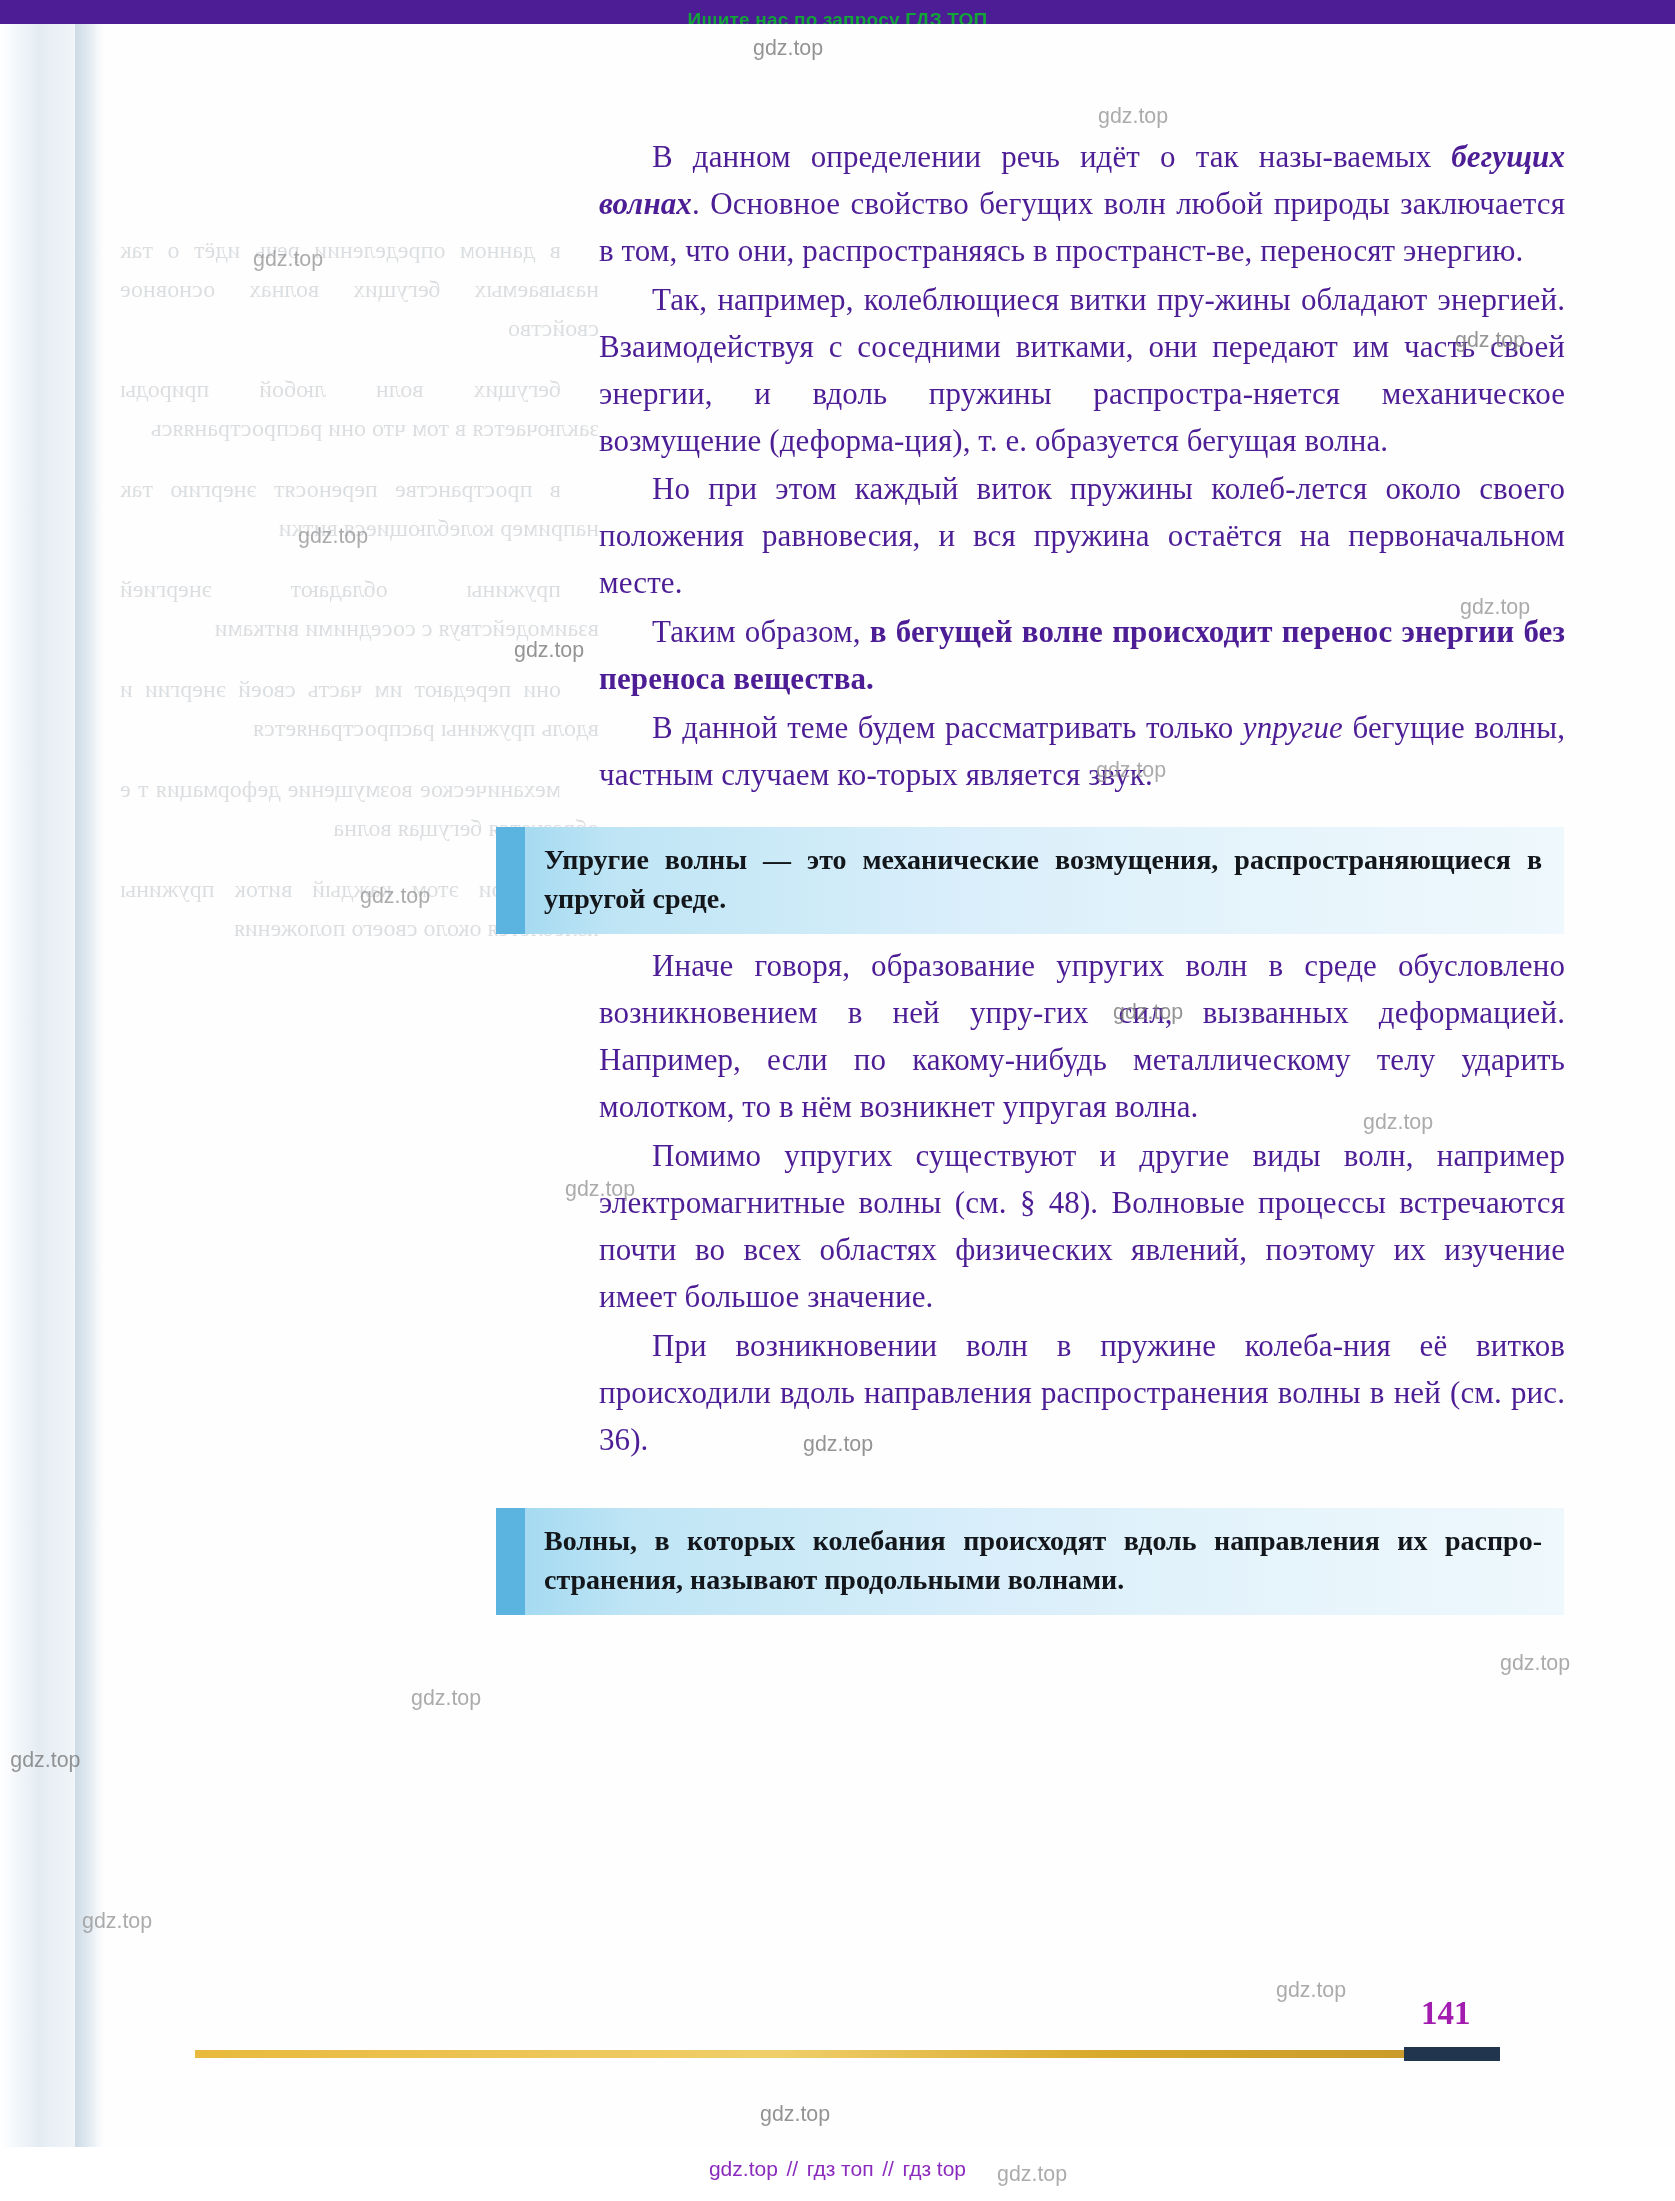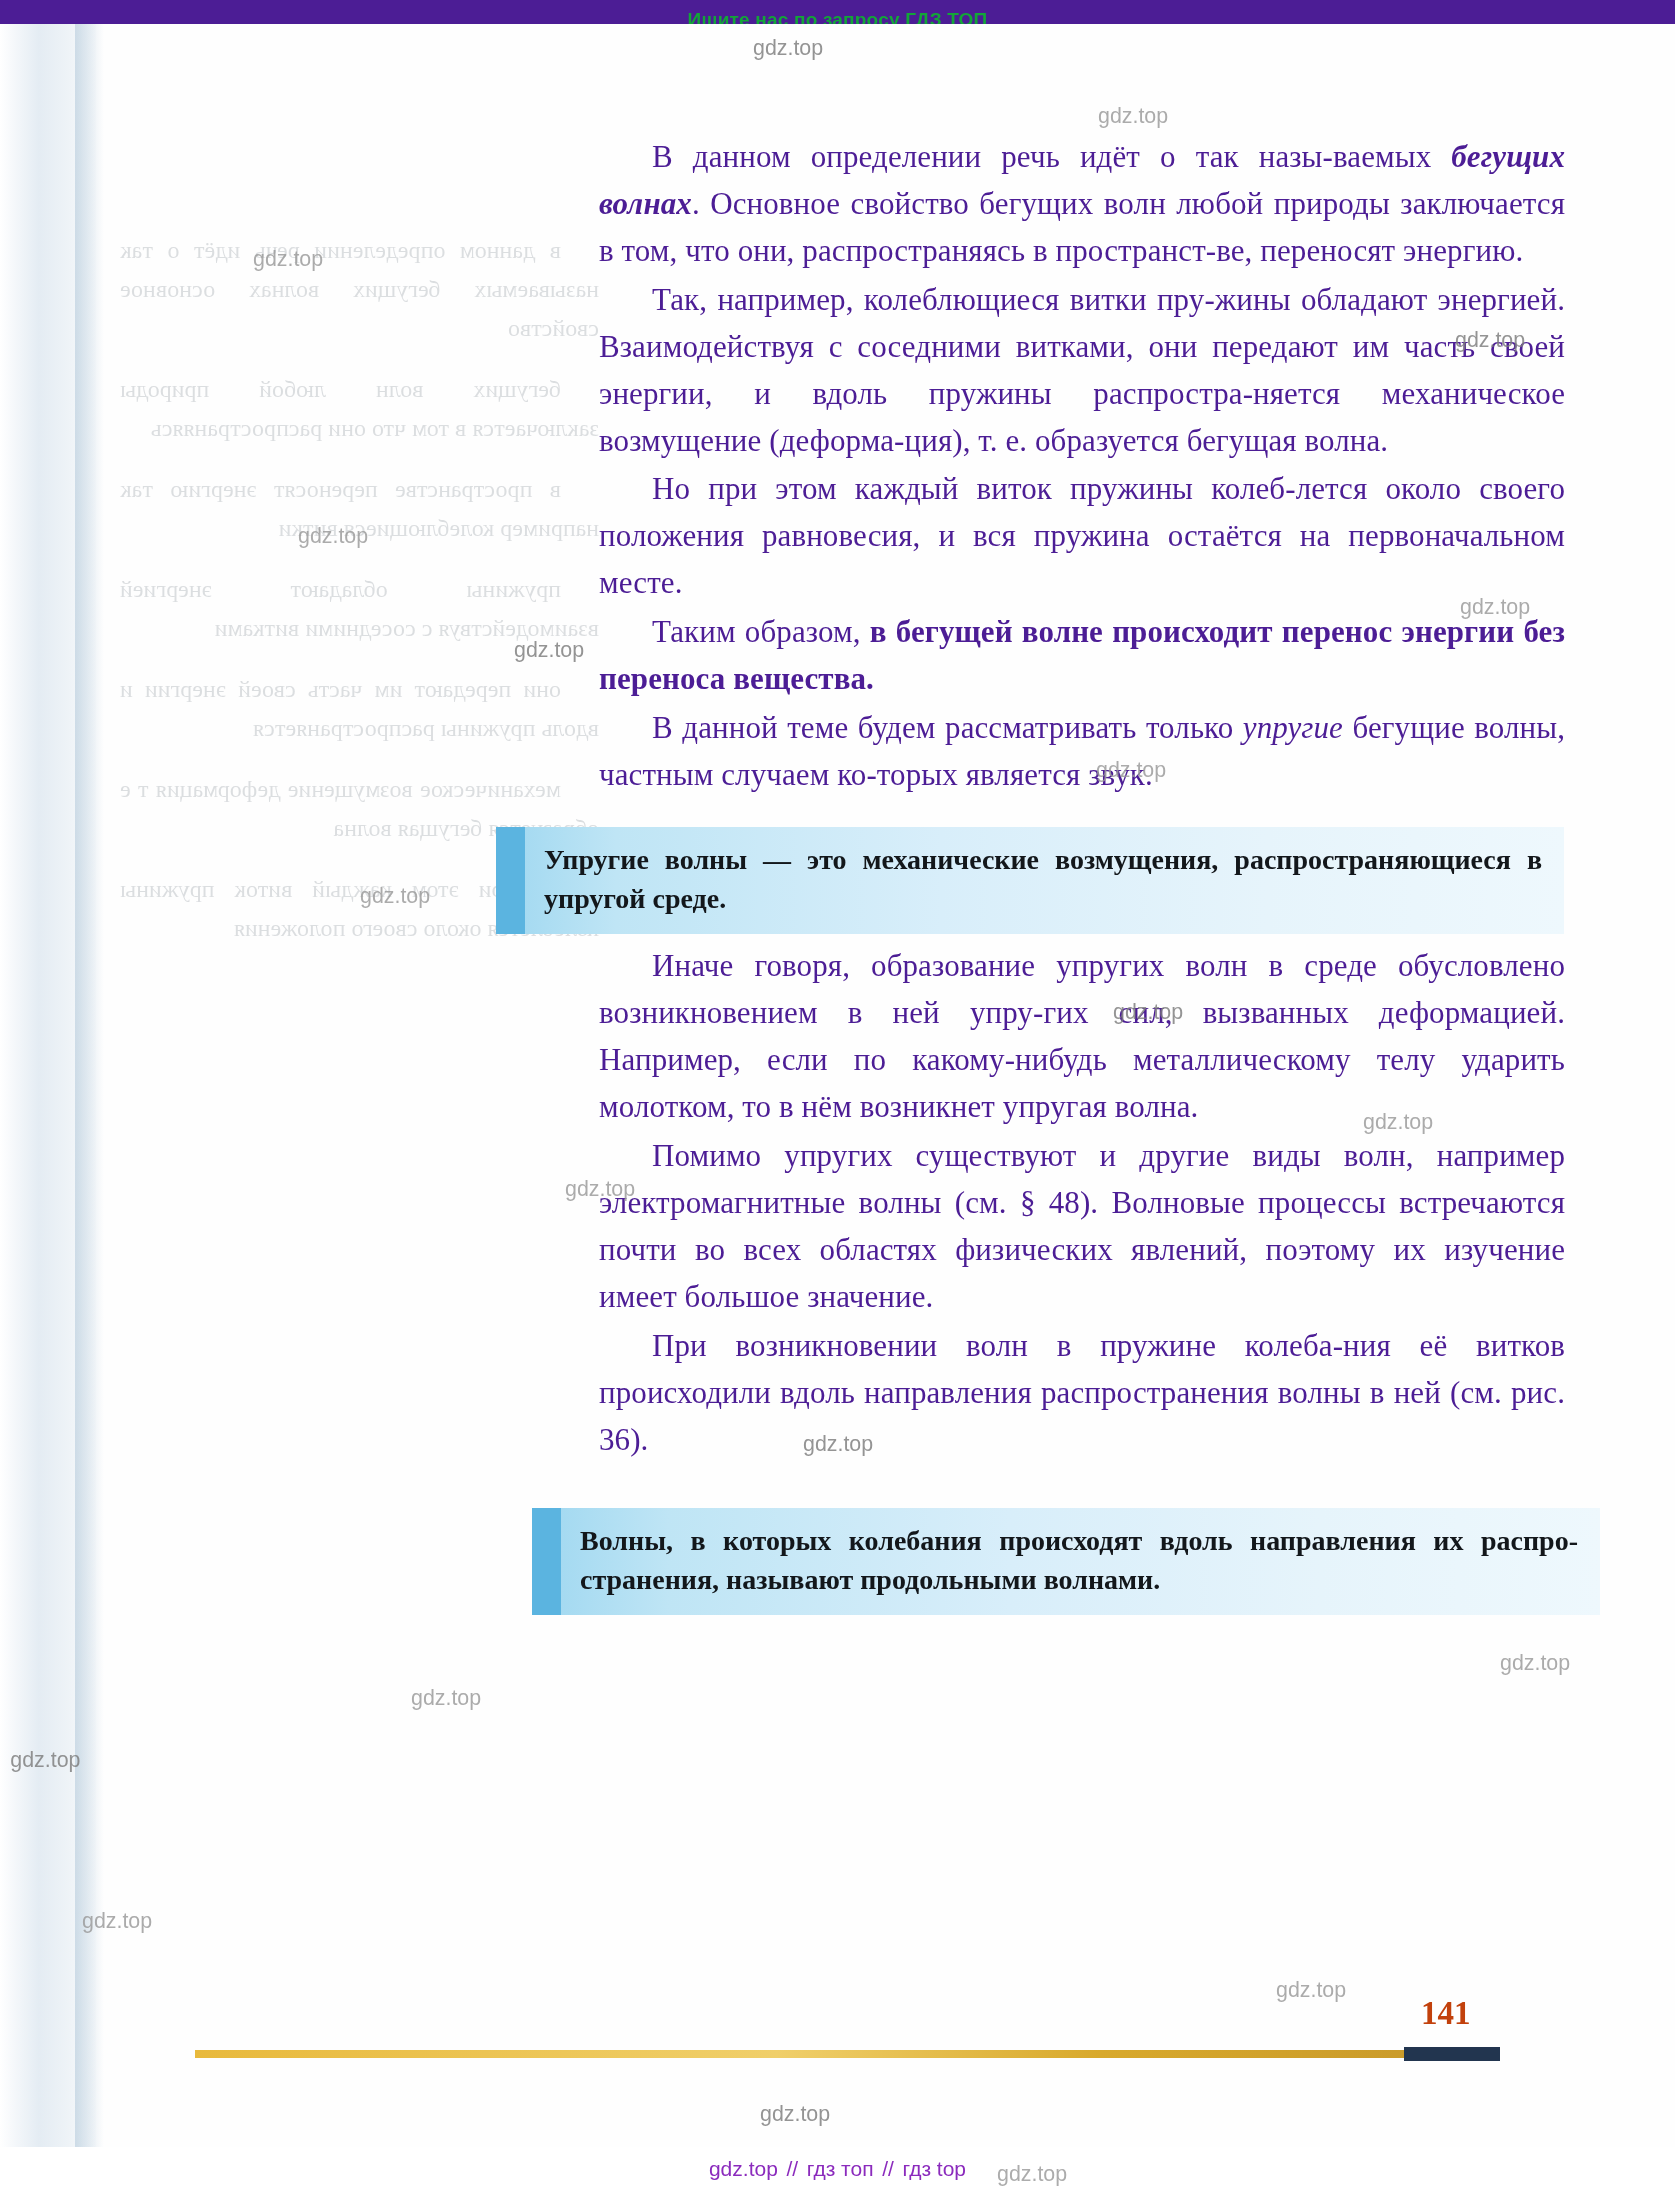--- a/index.html
+++ b/index.html
@@ -125,21 +125,20 @@
     font-family: "Liberation Serif", serif;
     font-weight: bold;
     font-size: 28px;
     line-height: 39px;
     color: #13171b;
     text-align: justify;
   }
   .callout.second {
     margin-top: 45px;
     background: linear-gradient(to right, #9ed7f0 0px, #bfe5f5 137px, #d8eefa 479px, #e6f4fb 788px, #eef8fd 1068px);
-    margin-left: 36px;
   }
 
   
   .footer-rule {
     position: absolute;
     left: 195px;
     top: 2050px;
     width: 1293px;
     height: 7.7px;
     background: linear-gradient(to right, #e8b93c 0%, #f0cf6a 45%, #d8a92c 70%, #c7982a 100%);
@@ -152,21 +151,21 @@
     height: 13.7px;
     background: #22354f;
   }
   .page-number {
     position: absolute;
     left: 1421px;
     top: 1995px;
     font-family: "Liberation Serif", serif;
     font-weight: bold;
     font-size: 33px;
-    color: #c2410c;
+    color: #a21caf;
   }
 
   
   .wm {
     position: absolute;
     font-family: "Liberation Sans", sans-serif;
     font-size: 21.4px;
     color: #9a9a9a;
     opacity: 0.82;
     white-space: nowrap;

